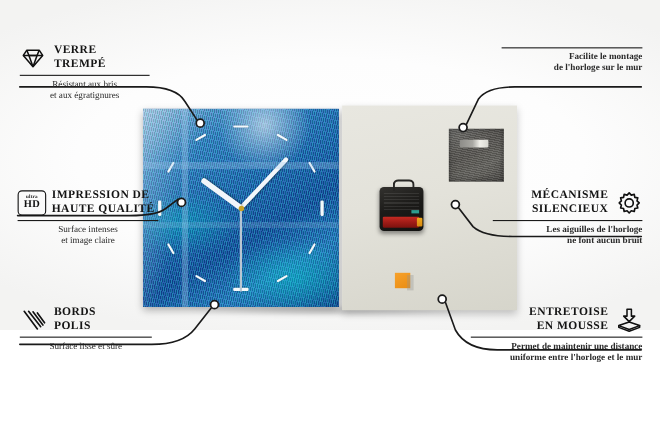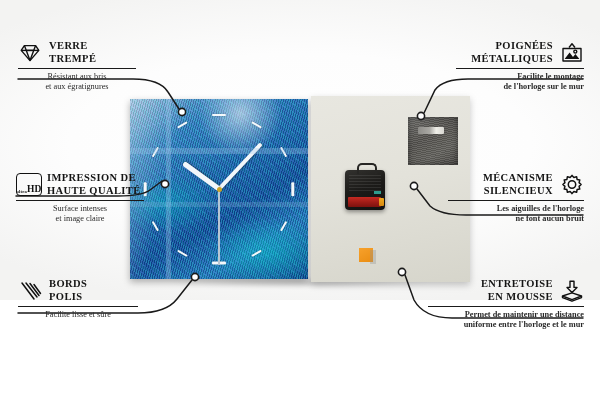--- a/index.html
+++ b/index.html
@@ -120,21 +120,21 @@
   }
   .left .co-head{justify-content:flex-start;}
   .left .co-title{text-align:left;}
   .left .co-desc{text-align:center;}
   .right .co-head{justify-content:flex-end;}
   .right .co-title{text-align:right;}
   .right .co-desc{text-align:right;font-weight:bold;}
   .ico{flex:0 0 auto;width:24px;height:24px;display:block;color:#111;}
   .hdbox{
     width:24px;height:21px;border:1.6px solid #111;border-radius:4px;
-    display:flex;flex-direction:row;align-items:flex-end;justify-content:center;line-height:1;
+    display:flex;flex-direction:column;align-items:center;justify-content:center;line-height:1;
   }
   .hdbox .u{font-size:4.6px;font-weight:bold;letter-spacing:.2px;}
   .hdbox .h{font-size:9.5px;font-weight:bold;letter-spacing:.2px;margin-top:.5px;}
 </style>
 </head>
 <body>
 
 <div id="stage">
 
   <div class="shadow-strip"></div>
@@ -243,36 +243,24 @@
           <path d="M4 4 L16 20"></path>
             <path d="M8 4 L19 18"></path>
             <path d="M12 4.5 L21 16.5"></path>
             <path d="M16 5.5 L22.5 14.5"></path>
         </svg>
       </span>
       <span class="co-title">BORDS
 POLIS</span>
     </div>
     <div class="co-rule"></div>
-    <div class="co-desc">Facilite lisse et sûre</div>
+    <div class="co-desc">Surface lisse et sûre</div>
   </div>
 
   <div class="callout right" style="left:456px;top:40px;width:128px;">
-    <div class="co-head">
-      <span class="co-title">POIGNÉES
-MÉTALLIQUES</span>
-      <span class="ico">
-        <svg viewBox="0 0 24 24" width="24" height="24" fill="none" stroke="currentColor" stroke-width="1.4" stroke-linejoin="round">
-          <path d="M9 6.5 L12 2.8 L15 6.5"></path>
-          <rect x="3" y="7.5" width="18" height="12.5"></rect>
-          <path d="M4.6 18 L9.6 11.5 L13 16 L15.4 13 L19.4 18 Z" fill="currentColor" stroke="none"></path>
-          <circle cx="15.3" cy="10.6" r="1.5"></circle>
-        </svg>
-      </span>
-    </div>
     <div class="co-rule"></div>
     <div class="co-desc">Facilite le montage
 de l'horloge sur le mur</div>
   </div>
 
   <div class="callout right" style="left:428px;top:278px;width:156px;">
     <div class="co-head">
       <span class="co-title">ENTRETOISE
 EN MOUSSE</span>
       <span class="ico">

